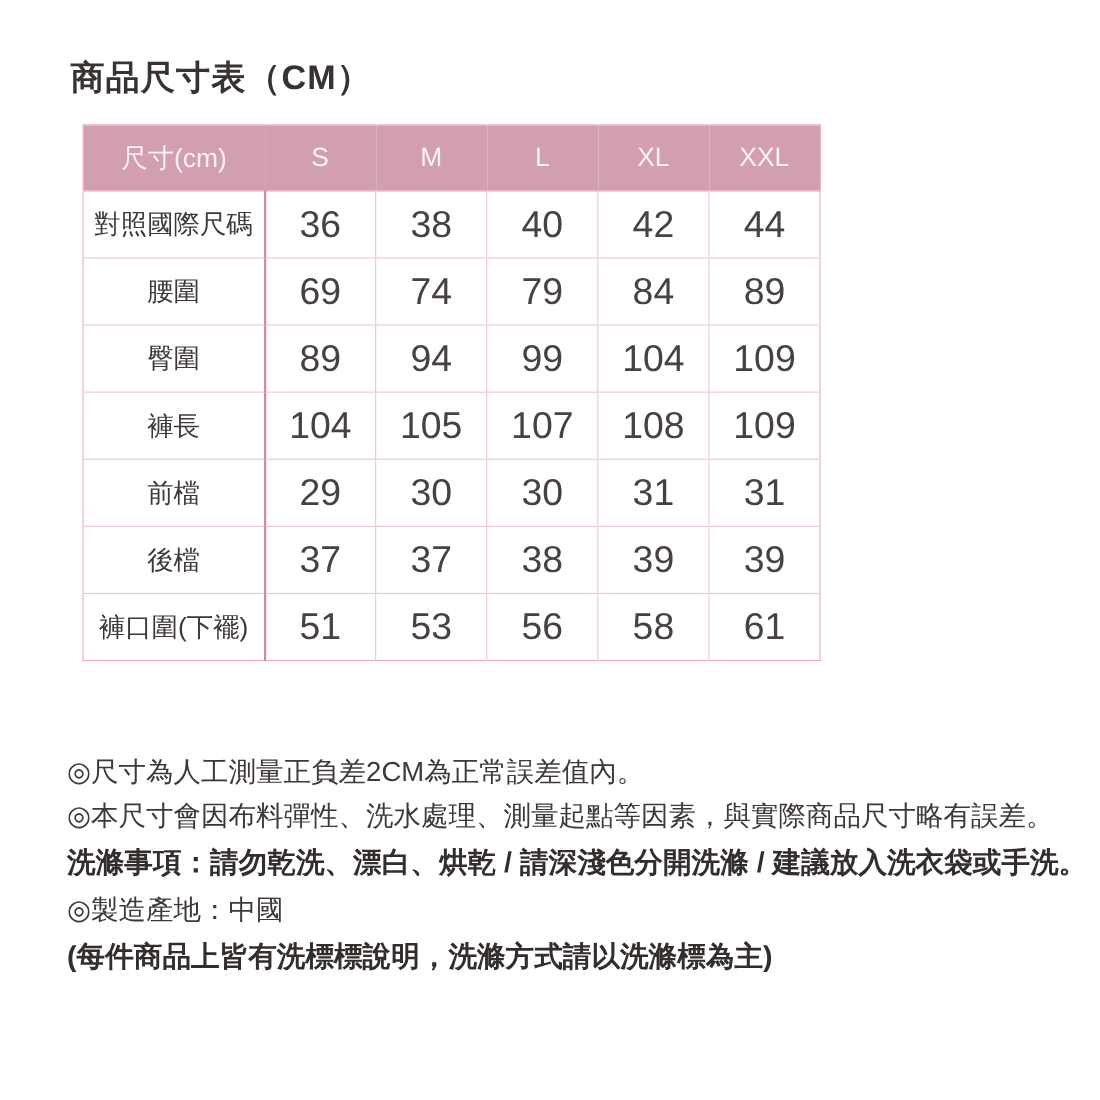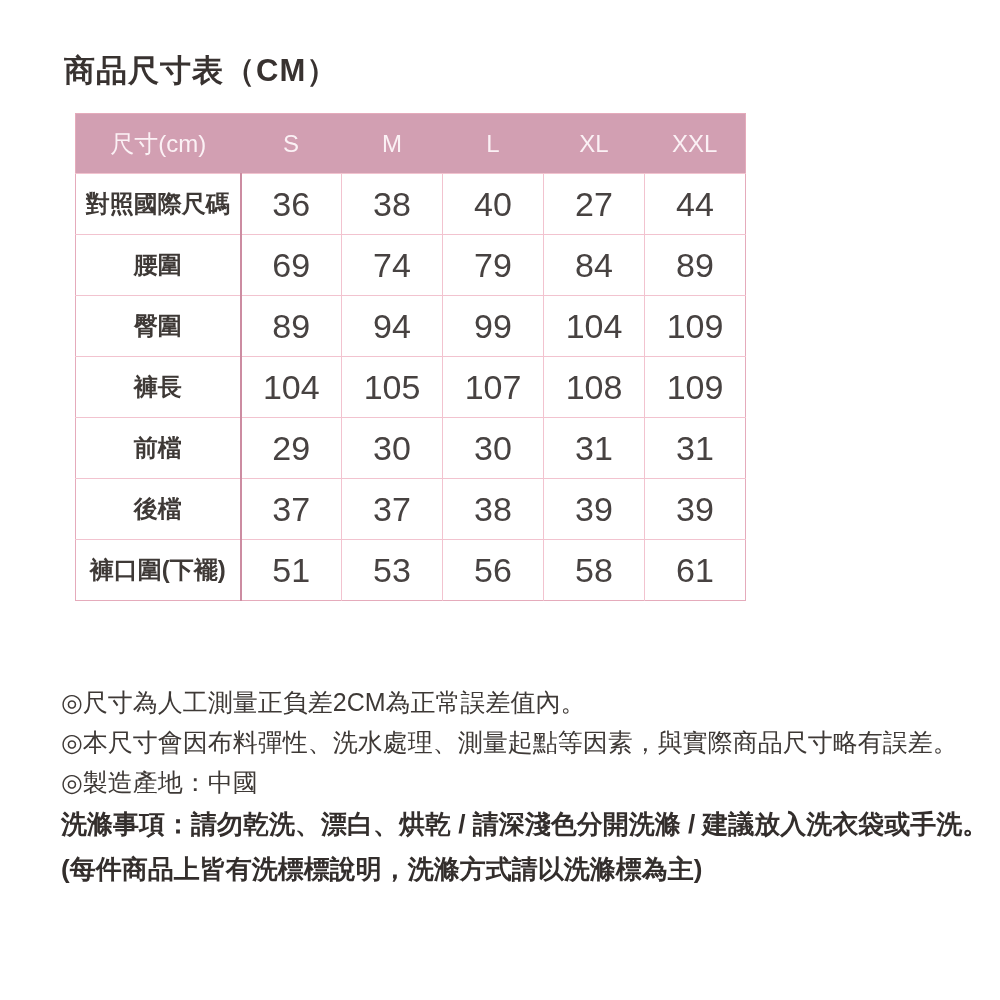--- a/index.html
+++ b/index.html
@@ -33,21 +33,21 @@
   .size-table col.c-val{width:101px;}
   .size-table thead tr{height:60px;}
   .size-table tbody tr{height:61px;}
   .size-table thead th{
     background:var(--header-bg);
     color:var(--header-text);
     font-size:24px;font-weight:400;
     text-align:center;vertical-align:middle;
   }
   .size-table tbody th{
-    font-size:24px;font-weight:700;color:var(--body-text);
+    font-size:24px;font-weight:400;color:var(--body-text);
     text-align:center;vertical-align:middle;
     border-right:2px solid var(--label-divider);
     border-top:1px solid var(--grid-line);
   }
   .size-table tbody td{
     font-size:34px;font-weight:400;color:var(--value-text);
     text-align:center;vertical-align:middle;
     border-top:1px solid var(--grid-line);
   }
   .size-table tbody td + td{border-left:1px solid var(--grid-line);}
@@ -85,21 +85,21 @@
         <th>XL</th>
         <th>XXL</th>
       </tr>
     </thead>
     <tbody>
       <tr>
         <th>對照國際尺碼</th>
         <td>36</td>
         <td>38</td>
         <td>40</td>
-        <td>27</td>
+        <td>42</td>
         <td>44</td>
       </tr>
       <tr>
         <th>腰圍</th>
         <td>69</td>
         <td>74</td>
         <td>79</td>
         <td>84</td>
         <td>89</td>
       </tr>
@@ -142,18 +142,18 @@
         <td>56</td>
         <td>58</td>
         <td>61</td>
       </tr>
     </tbody>
   </table>
 
   <div class="notes">
     <div class="note">◎尺寸為人工測量正負差2CM為正常誤差值內。</div>
     <div class="note">◎本尺寸會因布料彈性、洗水處理、測量起點等因素，與實際商品尺寸略有誤差。</div>
+    <div class="note note--bold">洗滌事項：請勿乾洗、漂白、烘乾 / 請深淺色分開洗滌 / 建議放入洗衣袋或手洗。</div>
     <div class="note">◎製造產地：中國</div>
-    <div class="note note--bold">洗滌事項：請勿乾洗、漂白、烘乾 / 請深淺色分開洗滌 / 建議放入洗衣袋或手洗。</div>
     <div class="note note--bold">(每件商品上皆有洗標標說明，洗滌方式請以洗滌標為主)</div>
   </div>
 
 </div>
 
 </body></html>

